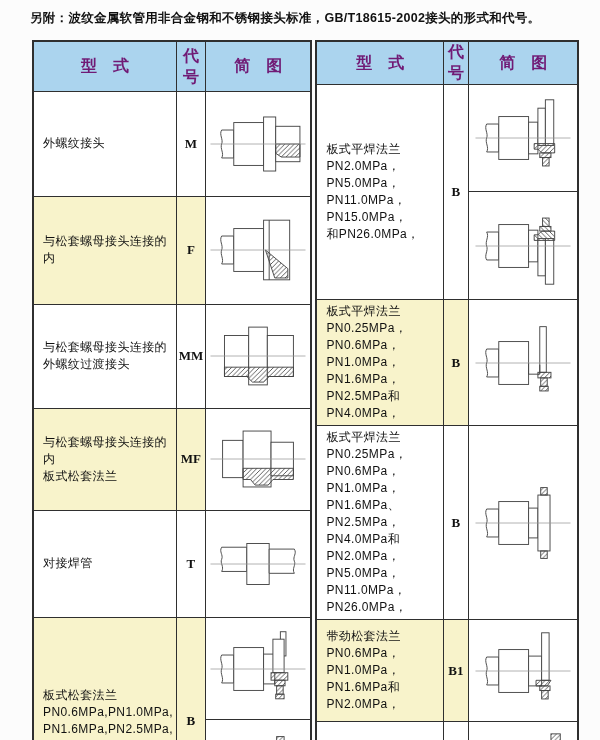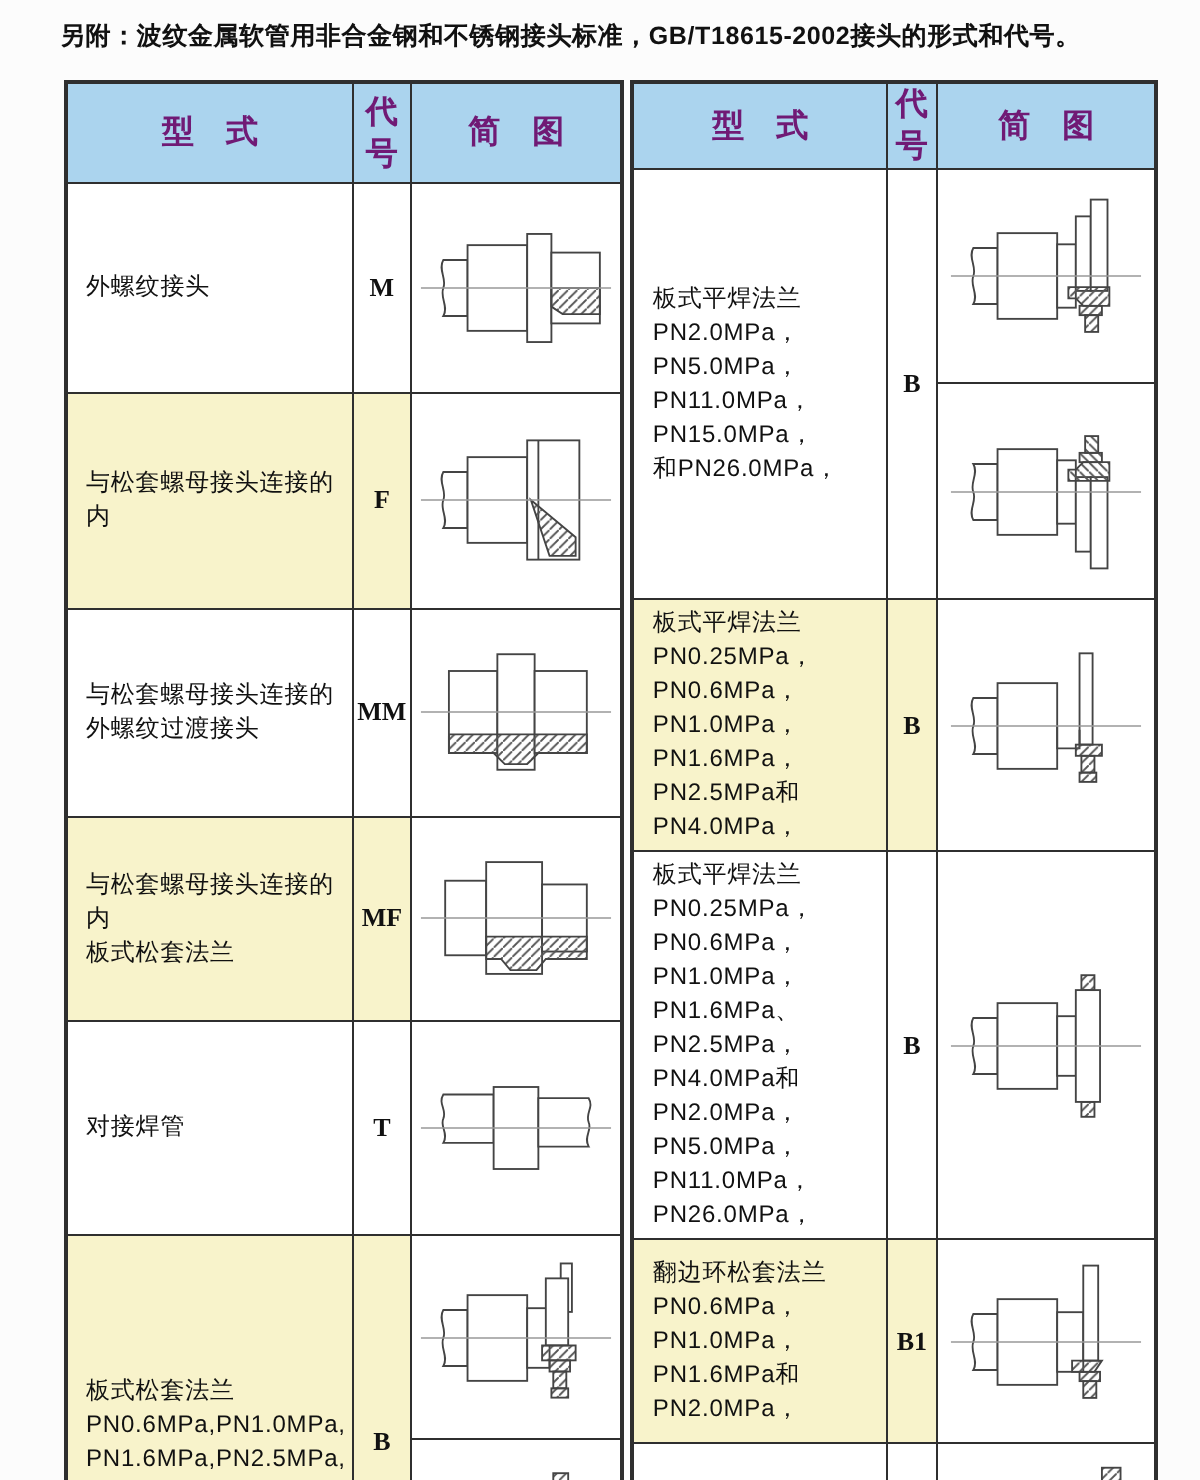--- a/index.html
+++ b/index.html
@@ -256,21 +256,21 @@
               <rect x="26" y="21" width="32" height="46" fill="#fff" stroke="#444444" stroke-width="1"></rect>
               <rect x="58" y="28" width="10" height="32" fill="#fff" stroke="#444444" stroke-width="1"></rect>
               <rect x="68" y="14" width="13" height="60" fill="#fff" stroke="#444444" stroke-width="1"></rect>
               <rect x="71" y="6" width="7" height="8" fill="url(#hz)" stroke="#444444" stroke-width="1"></rect>
               <rect x="71" y="74" width="7" height="8" fill="url(#hz)" stroke="#444444" stroke-width="1"></rect>
               <line x1="1" y1="44" x2="103" y2="44" stroke="#999" stroke-width="0.8"></line>
             </svg>
           </td>
     </tr>
     <tr style="height:102px">
-      <td class="type hl">翻边环松套法兰
+      <td class="type hl">带劲松套法兰
 PN0.6MPa，PN1.0MPa，
 PN1.6MPa和PN2.0MPa，</td>
       <td class="code hl">B1</td>
       <td class="diag">
             <svg class="schem" viewBox="0 0 104 88" width="100" height="82">
               <path d="M26,29 H13 c-3,5 2,10 0,15 c-2,5 3,10 0,15 H26 z" fill="#fff" stroke="#444444" stroke-width="1"></path>
               <rect x="26" y="21" width="32" height="46" fill="#fff" stroke="#444444" stroke-width="1"></rect>
               <rect x="58" y="28" width="14" height="32" fill="#fff" stroke="#444444" stroke-width="1"></rect>
               <rect x="72" y="3" width="8" height="51" fill="#fff" stroke="#444444" stroke-width="1"></rect>
               <path d="M66,54 h16 l-4,6 h-12 z" fill="url(#hz)" stroke="#444444" stroke-width="1"></path>

